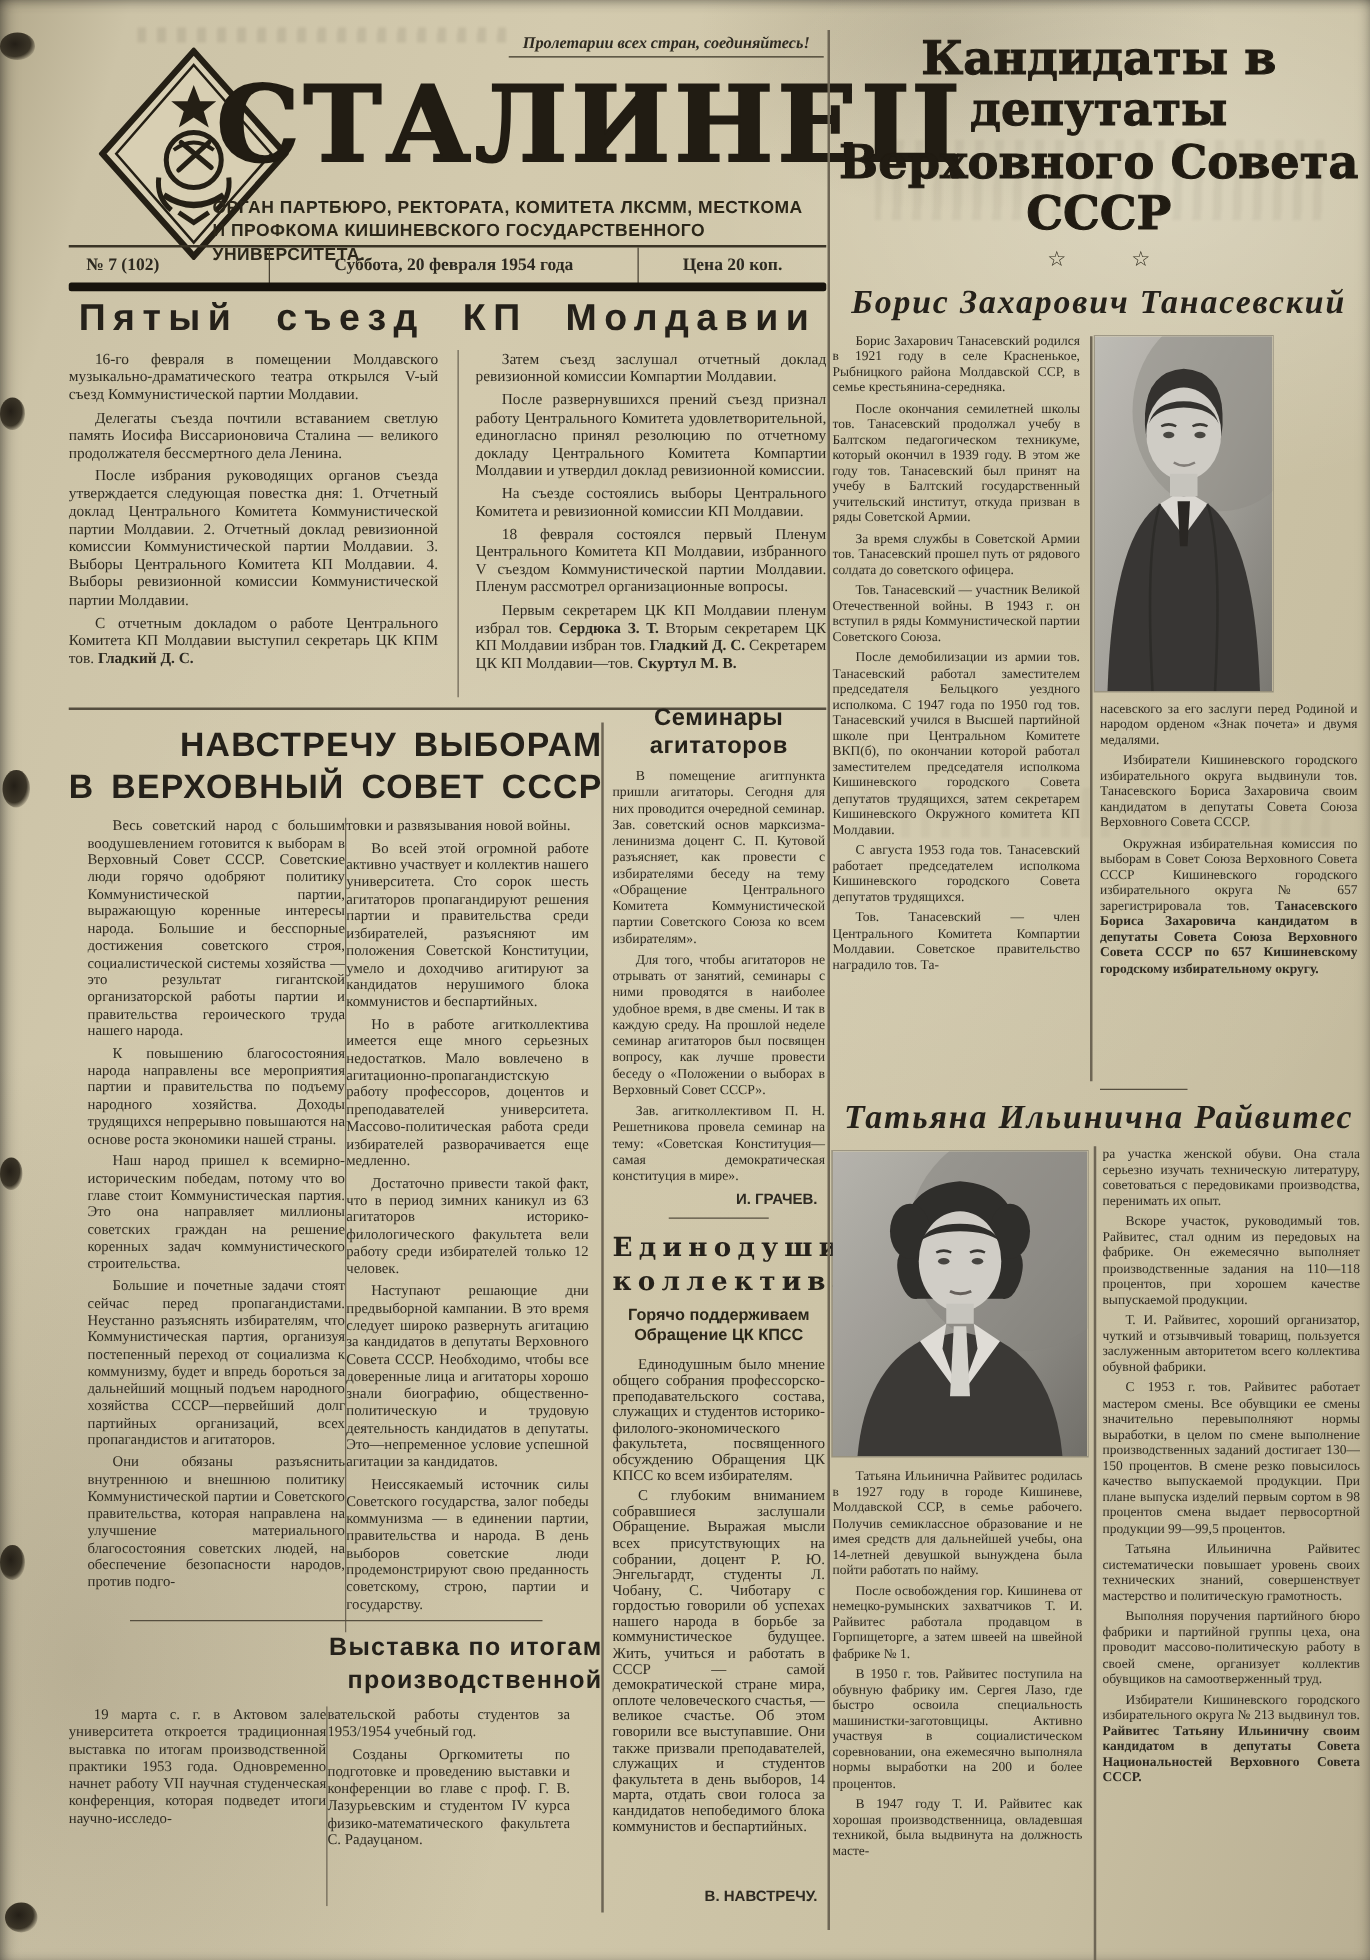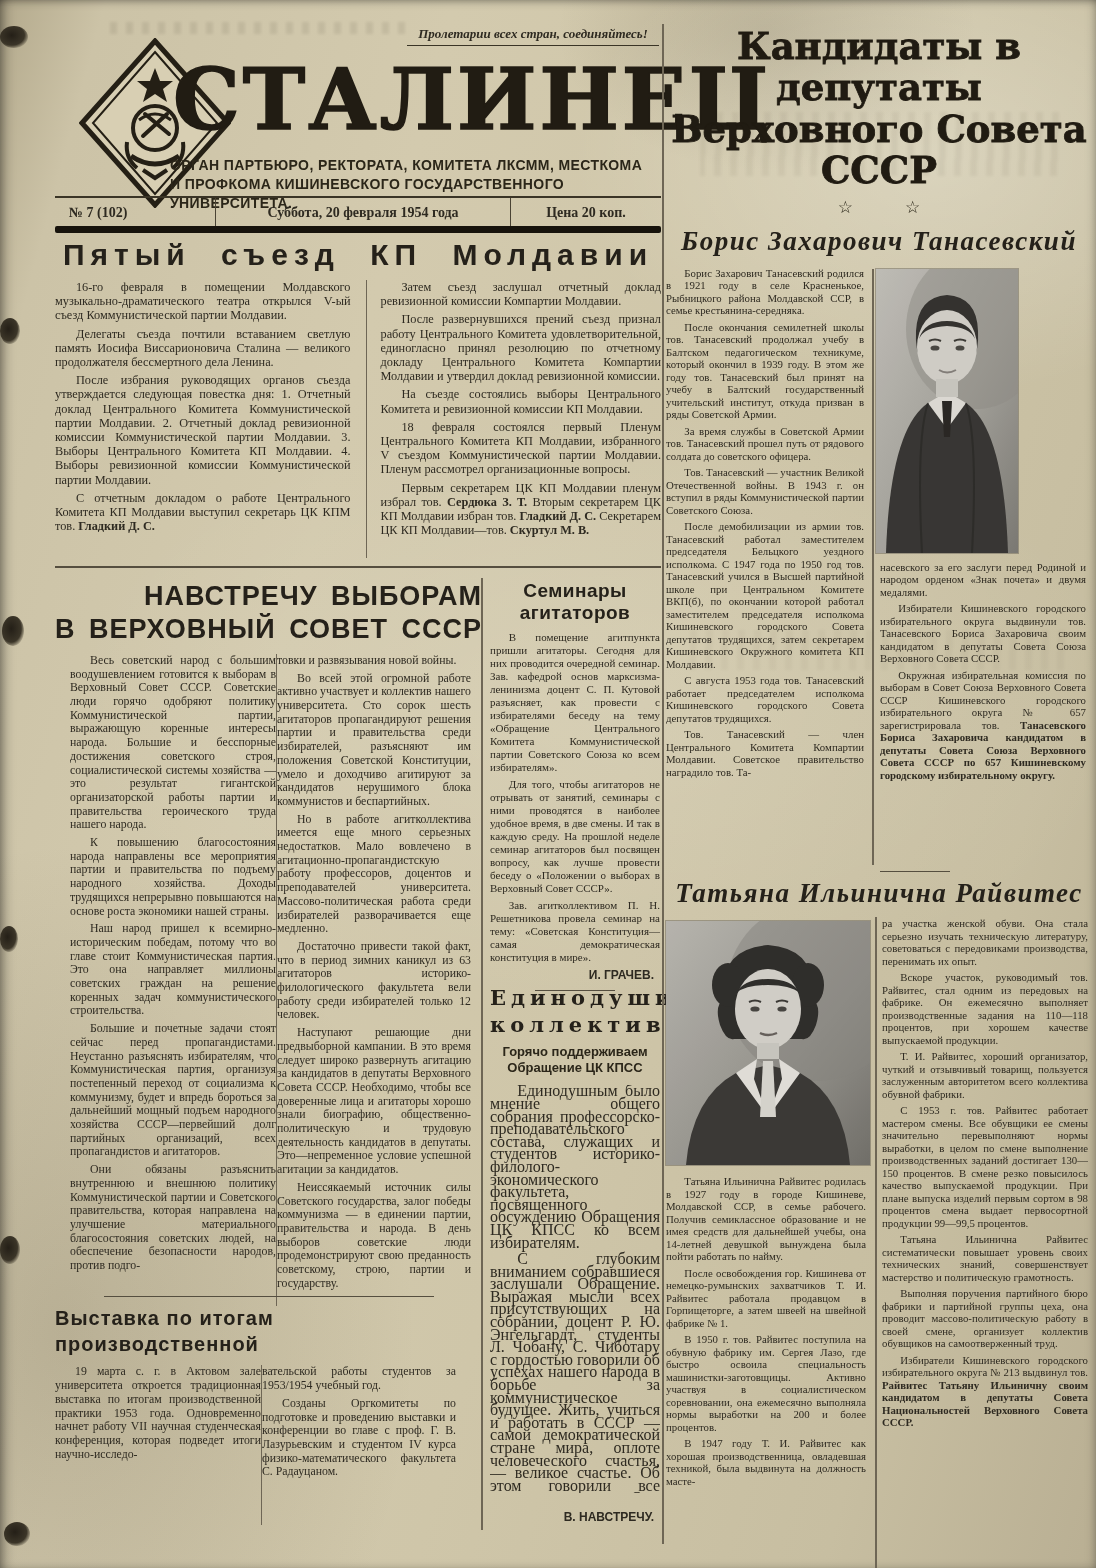--- a/index.html
+++ b/index.html
@@ -33,39 +33,39 @@
   .c-issue{width:160px;justify-content:flex-start !important;padding-left:14px;box-sizing:border-box;}
   .c-date{flex:1;border-left:1.4px solid #4a4334;border-right:1.4px solid #4a4334;}
   .c-price{width:150px;}
   .blackbar{position:absolute;left:0;top:200px;width:606px;height:7px;background:#17130c;border-radius:2px;}
   
   .h-congress{font:700 30px/1 "Liberation Sans",sans-serif;letter-spacing:6px;word-spacing:16px;text-align:center;color:#25211a;}
   .h-elections{font:700 27px/1.22 "Liberation Sans",sans-serif;letter-spacing:1px;word-spacing:5px;text-align:right;color:#25211a;}
   .h-seminars{font:700 19px/1.15 "Liberation Sans",sans-serif;text-align:center;letter-spacing:.5px;color:#25211a;}
   .h-unity{font:700 21px/1.3 "DejaVu Serif",serif;letter-spacing:5px;text-align:center;color:#25211a;}
   .h-unity-sub{font:700 13px/1.3 "Liberation Sans",sans-serif;text-align:center;margin-top:5px;color:#2b2619;}
-  .h-exhib{font:700 20px/1.3 "Liberation Sans",sans-serif;text-align:left;letter-spacing:1px;color:#25211a;}
+  .h-exhib{font:700 20px/1.3 "Liberation Sans",sans-serif;text-align:right;letter-spacing:1px;color:#25211a;}
   .h-candidates{font:700 37px/1.12 "DejaVu Serif",serif;text-align:center;color:#201b12;-webkit-text-stroke:.8px #201b12;}
   .h-name{font:italic 700 27px/1.15 "Liberation Serif",serif;text-align:center;letter-spacing:1.5px;color:#25211a;}
   .stars{text-align:center;margin-top:5px;font-size:17px;color:#2b2619;}
   .stars span{display:inline-block;margin:0 26px;}
   
   .bt p{margin:0 0 4px;text-indent:1.7em;text-align:justify;}
   .noind{text-indent:0 !important;}
   .b{font-weight:700;}
   .sig{font:700 12px "Liberation Sans",sans-serif;text-align:right;padding-right:6px;margin-top:3px;}
   .cols{display:flex;}
   .congress-text{font-size:12.3px;line-height:14.2px;gap:16px;}
   .congress-text .c1{width:296px;}
   .congress-text .c2{width:281px;border-left:1.4px solid #6e6655;padding-left:13px;}
   .mid-text{font-size:11.8px;line-height:13.7px;}
   .mid-text .c1{width:206px;}
   .mid-text .c2{width:194px;border-left:1.4px solid #6e6655;}
   .sem-text{font-size:11px;line-height:13px;margin-top:7px;}
-  .unity-text{font-size:16px;line-height:12.6px;margin-top:8px;}
+  .unity-text{font-size:12px;line-height:12.6px;margin-top:8px;}
   .cold{font-size:10.8px;line-height:12.5px;}
   .shortrule{height:1.4px;background:#554e3f;margin:8px auto 0;}
   .photo{overflow:hidden;box-shadow:0 0 0 1px rgba(60,52,38,.35);filter:saturate(.35) contrast(.95);}
 </style>
 </head>
 <body>
 
 <div id="page">
 
   <div class="blot" style="left:0;top:26px;width:28px;height:22px;"></div>
@@ -160,24 +160,24 @@
         <p>19 марта с. г. в Актовом зале университета откроется традиционная выставка по итогам производственной практики 1953 года. Одновременно начнет работу VII научная студенческая конференция, которая подведет итоги научно-исследо-</p>
       </div>
       <div class="c2">
         <p class="noind">вательской работы студентов за 1953/1954 учебный год.</p>
         <p>Созданы Оргкомитеты по подготовке и проведению выставки и конференции во главе с проф. Г. В. Лазурьевским и студентом IV курса физико-математического факультета С. Радауцаном.</p>
       </div>
     </div>
   </div>
 
   <div class="vrule" style="left:481px;top:578px;height:952px;"></div>
-  <div class="abs" style="left:490px;top:580px;width:170px;">
+  <div class="abs" style="left:490px;top:564px;width:170px;">
     <div class="h-seminars">Семинары агитаторов</div>
     <div class="bt sem-text">
-      <p>В помещение агитпункта пришли агитаторы. Сегодня для них проводится очередной семинар. Зав. кафедрой основ марксизма-ленинизма доцент С. П. Кутовой разъясняет, как провести с избирателями беседу на тему «Обращение Центрального Комитета Коммунистической партии Советского Союза ко всем избирателям».</p>
+      <p>В помещение агитпункта пришли агитаторы. Сегодня для них проводится очередной семинар. Зав. советский основ марксизма-ленинизма доцент С. П. Кутовой разъясняет, как провести с избирателями беседу на тему «Обращение Центрального Комитета Коммунистической партии Советского Союза ко всем избирателям».</p>
       <p>Для того, чтобы агитаторов не отрывать от занятий, семинары с ними проводятся в наиболее удобное время, в две смены. И так в каждую среду. На прошлой неделе семинар агитаторов был посвящен вопросу, как лучше провести беседу о «Положении о выборах в Верховный Совет СССР».</p>
       <p>Зав. агитколлективом П. Н. Решетникова провела семинар на тему: «Советская Конституция—самая демократическая конституция в мире».</p>
     </div>
     <div class="sig">И. ГРАЧЕВ.</div>
     <div class="shortrule" style="width:80px;"></div>
   </div>
 
   <div class="abs" style="left:490px;top:984px;width:170px;height:540px;">
     <div class="h-unity">
       <div>Единодушие</div>

